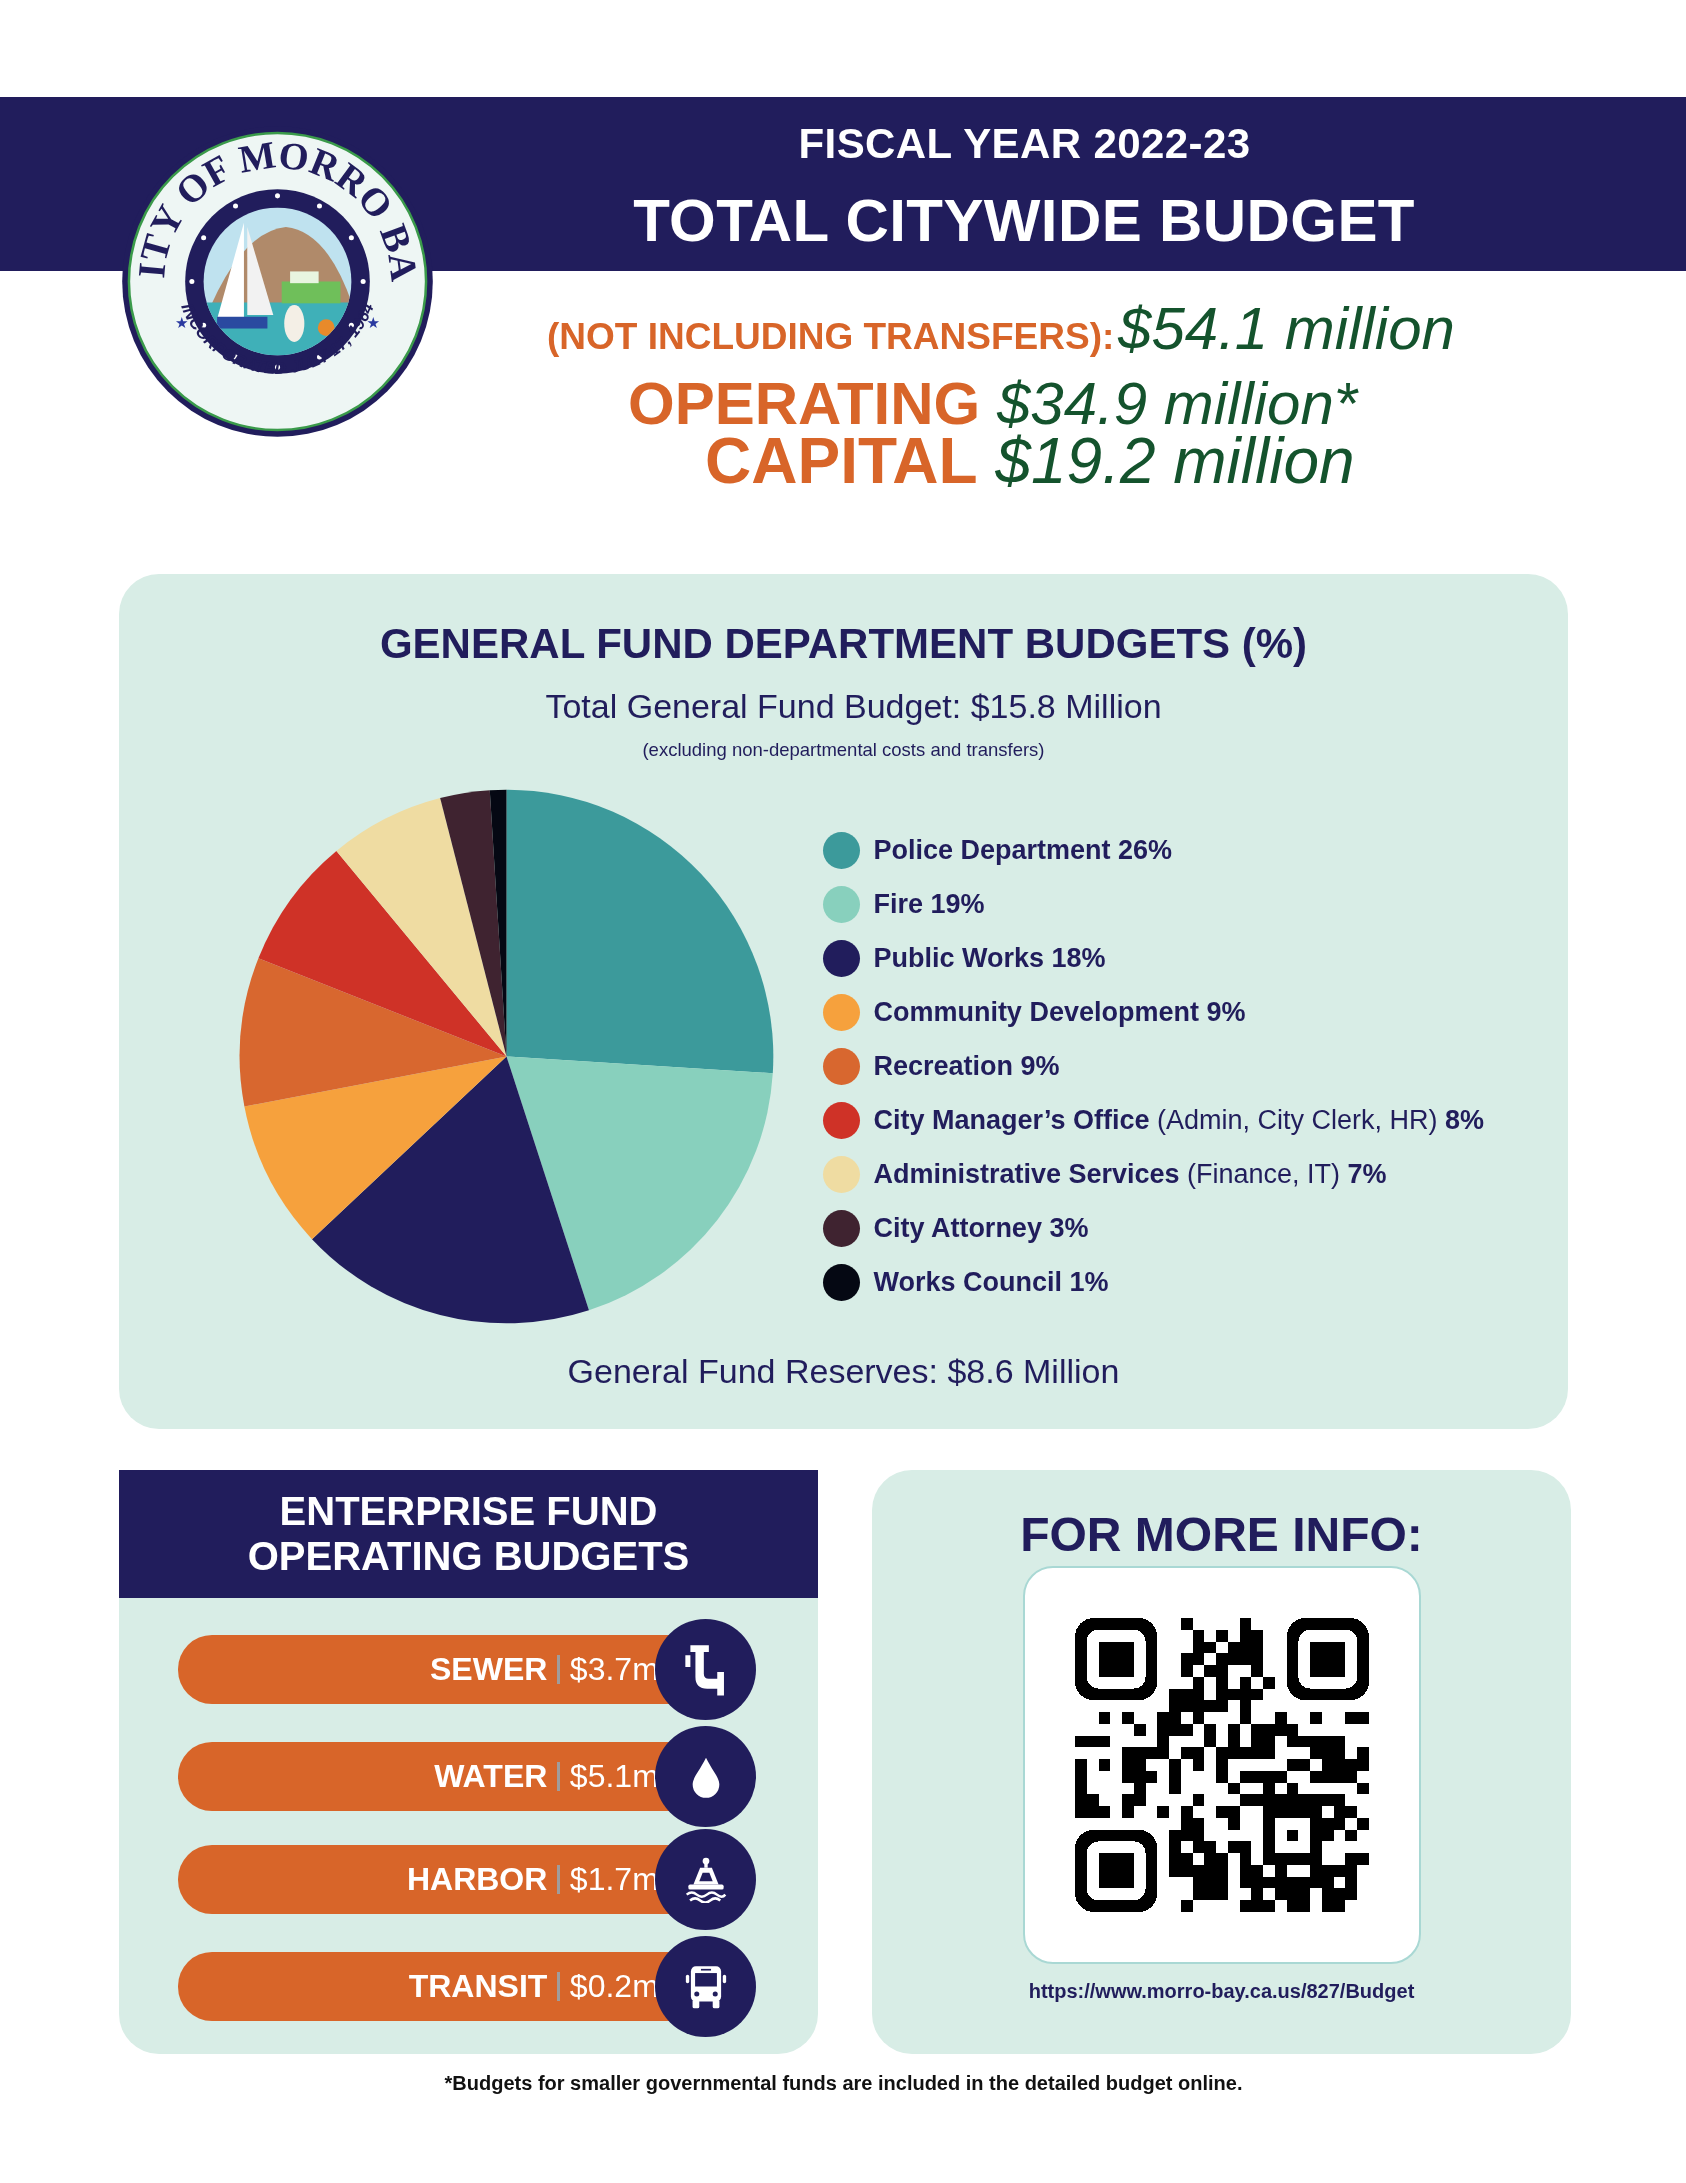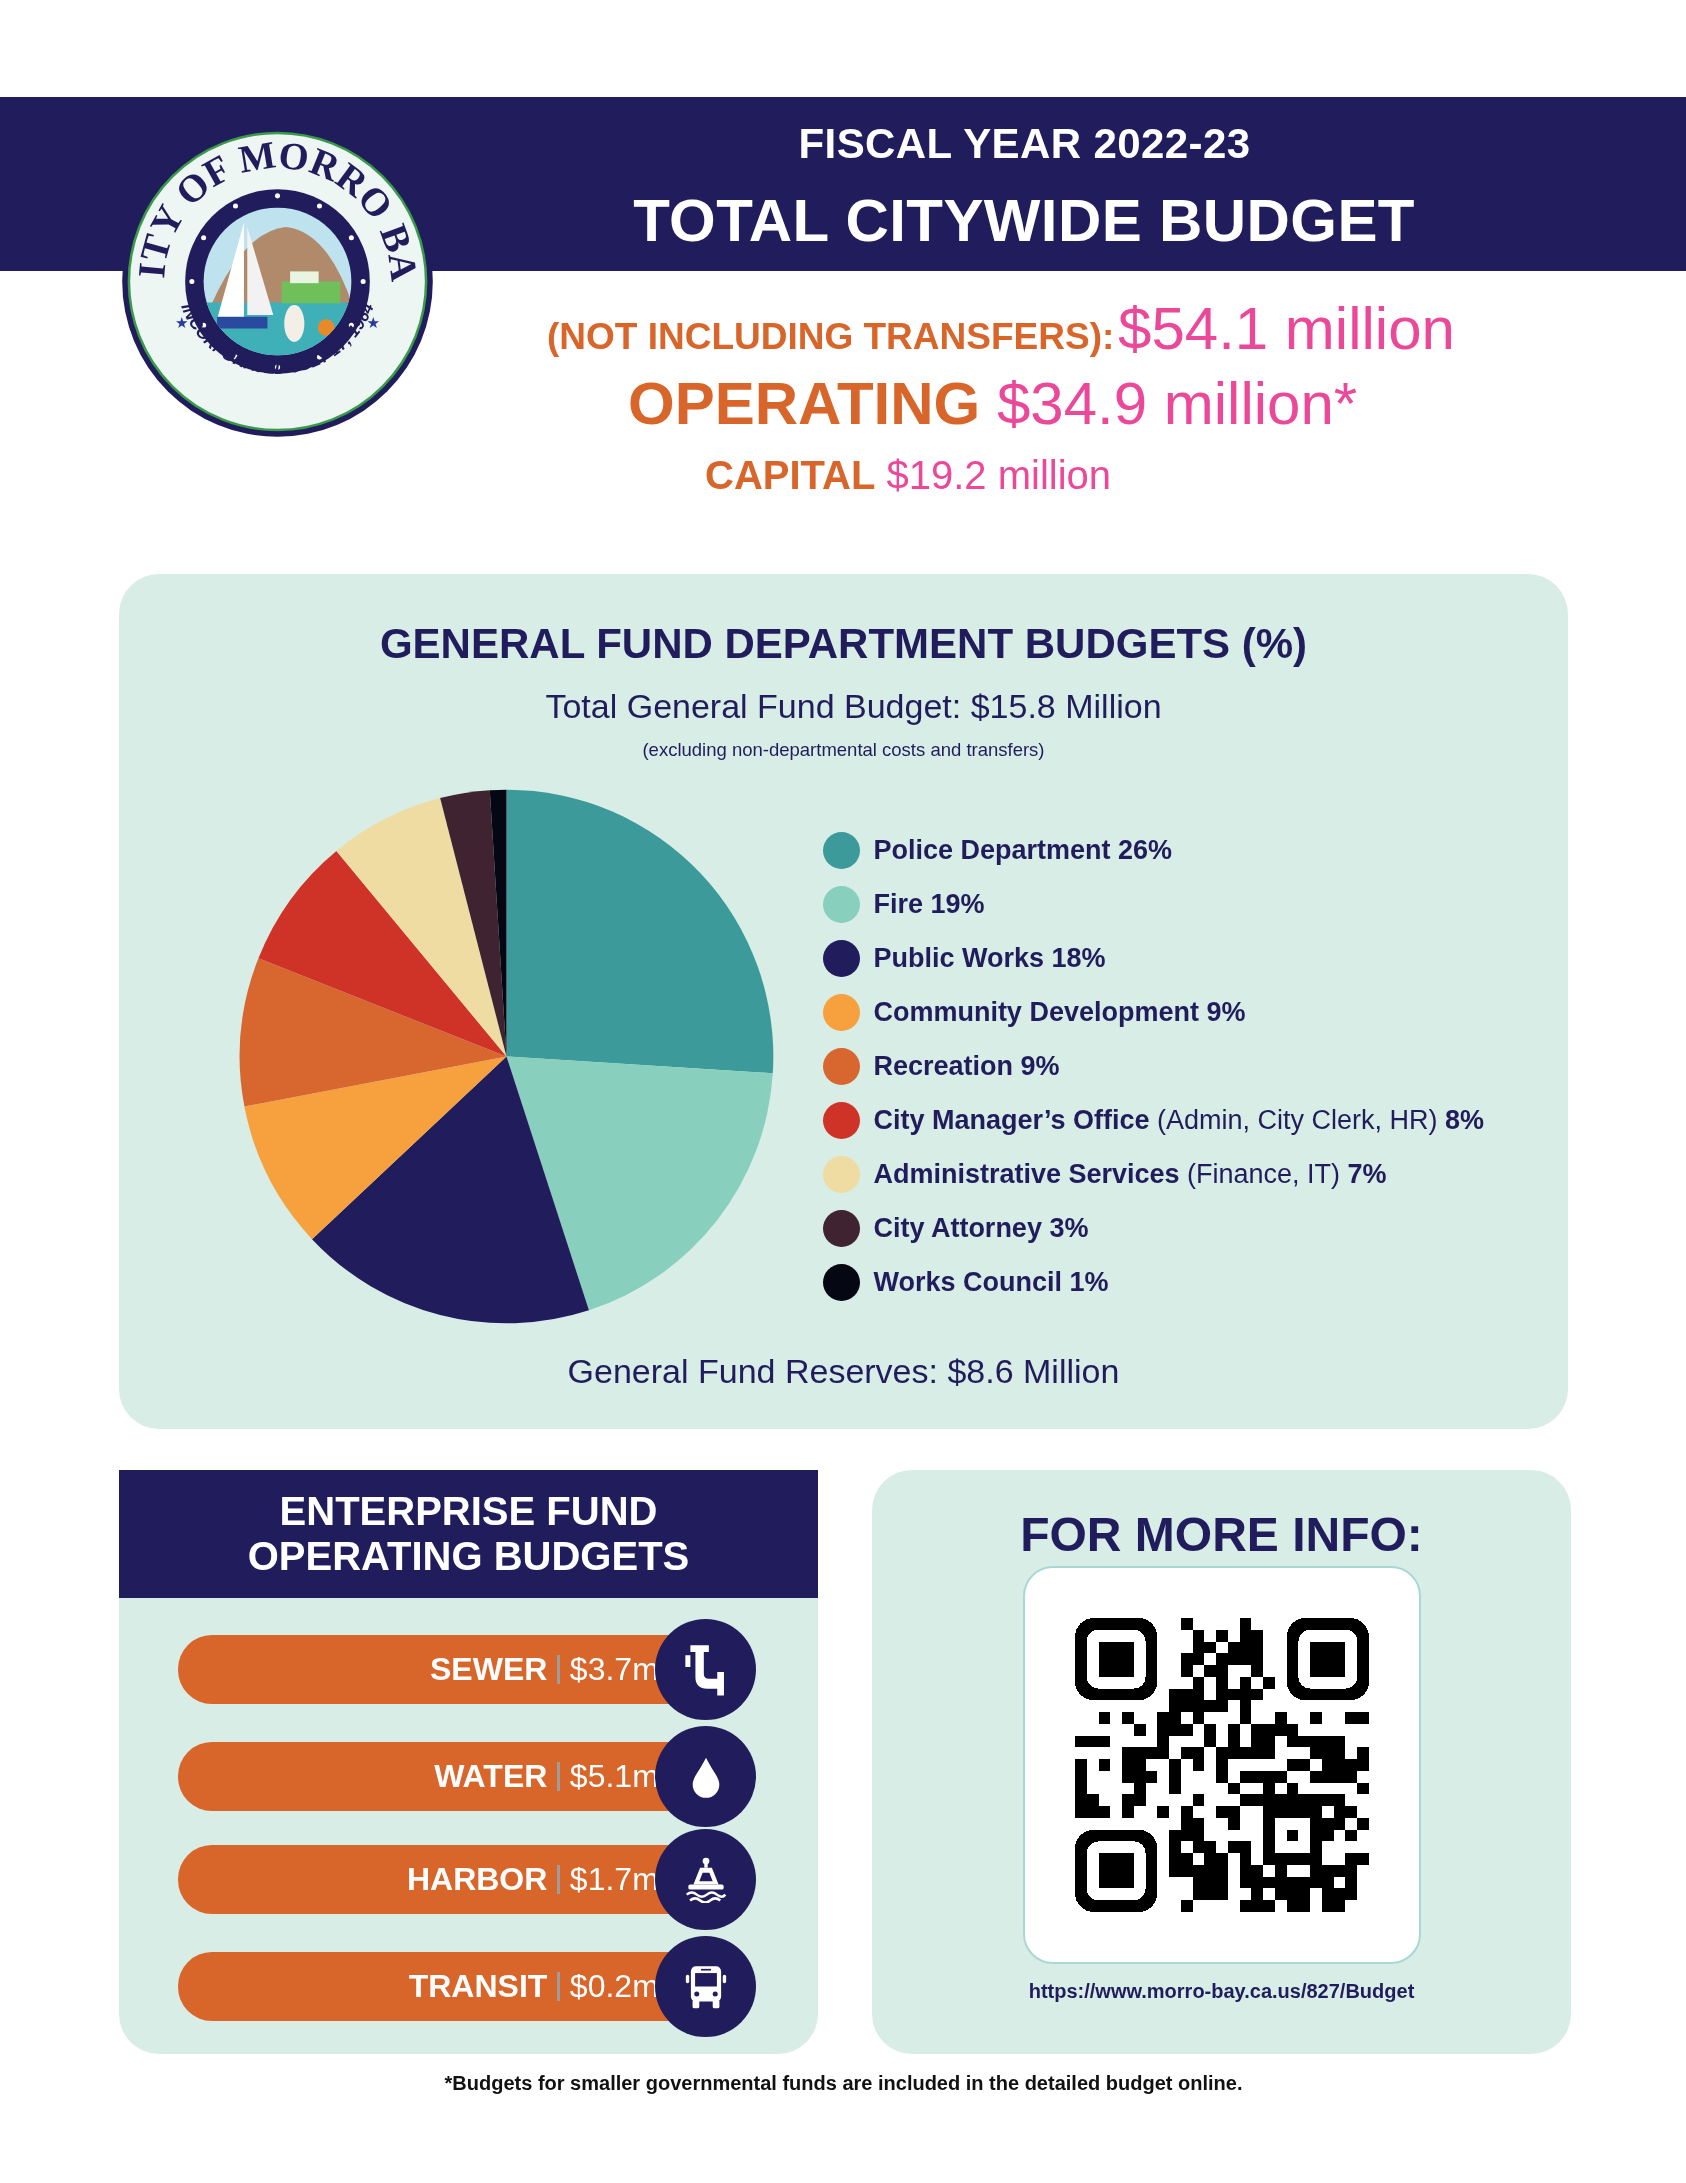--- a/index.html
+++ b/index.html
@@ -7,26 +7,26 @@
   body { position: relative; font-family: "Liberation Sans", "DejaVu Sans", sans-serif; color: #211d5c; }
 
   .header-band { position: absolute; left: 0; top: 97px; width: 1687px; height: 174px; background: #211d5c; }
   .fy-title { position: absolute; left: 672px; width: 705px; top: 120px; text-align: center; color: #fff; font-size: 42px; font-weight: 700; letter-spacing: 0.4px; }
   .main-title { position: absolute; left: 554px; width: 940px; top: 186px; text-align: center; color: #fff; font-size: 60px; font-weight: 700; letter-spacing: 0.4px; }
 
   .seal { position: absolute; left: 118px; top: 122px; width: 319px; height: 319px; }
 
   .summary-line { position: absolute; white-space: nowrap; }
   .orange-label { color: #d86529; font-weight: 700; }
-  .navy-value { color: #ec4899; }
+  .navy-value { color: #14532d; font-style: italic; }
   .line1 { left: 547px; top: 294px; }
   .line1 .orange-label { font-size: 37px; }
   .line1 .navy-value { font-size: 60px; }
   .line2 { left: 628px; top: 369px; font-size: 60px; }
-  .line3 { left: 705px; top: 453px; font-size: 40px; }
+  .line3 { left: 705px; top: 424px; font-size: 64px; }
 
   .gf-card { position: absolute; left: 119px; top: 574px; width: 1449px; height: 855px; background: #d8ede6; border-radius: 40px; }
   .gf-title { position: absolute; left: 0; width: 100%; top: 620px; text-align: center; font-size: 42px; font-weight: 700; }
   .gf-total { position: absolute; left: 0; width: 100%; top: 687px; text-align: center; font-size: 34px; margin-left: 10px; }
   .gf-note { position: absolute; left: 0; width: 100%; top: 739px; text-align: center; font-size: 18.5px; }
   .pie { position: absolute; left: 238px; top: 788px; width: 537px; height: 537px; }
   .legend { position: absolute; left: 823px; top: 823px; }
   .legend-item { display: flex; align-items: center; height: 54px; }
   .legend-dot { width: 37px; height: 37px; border-radius: 50%; margin-right: 13.4px; flex: none; }
   .legend-text { font-size: 27px; white-space: nowrap; }

